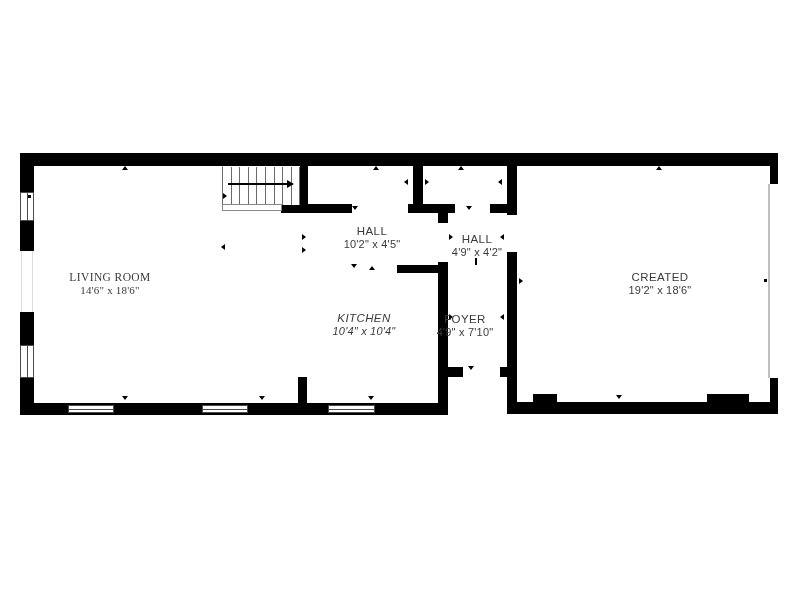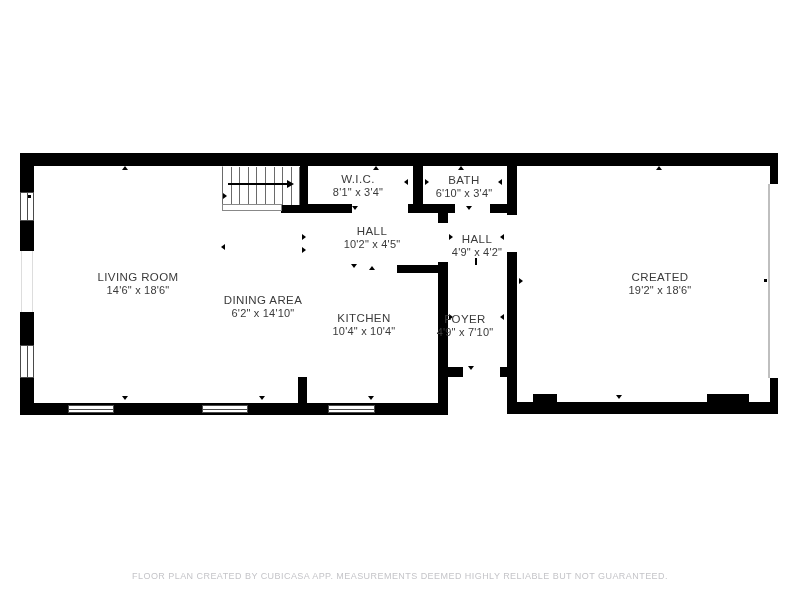--- a/index.html
+++ b/index.html
@@ -144,52 +144,39 @@
   <div class="tick up" style="left:369px; top:266px;"></div>
   <div class="tick vbar" style="left:475px; top:258px;"></div>
   <div class="tick right" style="left:449px; top:314px;"></div>
   <div class="tick left" style="left:500px; top:314px;"></div>
   <div class="tick down" style="left:468px; top:366px;"></div>
   <div class="tick right" style="left:519px; top:278px;"></div>
   <div class="tick square" style="left:764px; top:279px;"></div>
   <div class="tick square" style="left:28px;  top:195px;"></div>
   <div class="tick right" style="left:223px; top:193px;"></div>
 
-  <div class="room-label" style="left:68px; top:271px;">
+  <div class="room-label" style="left:40px; top:271px;font-family:Liberation Serif, serif;">
     <div class="room-name">LIVING ROOM</div>
     <div class="room-dims">14'6" x 18'6"</div>
   </div>
-  <div class="room-label" style="left:193px; top:294px;">
-    <div class="room-name">DINING AREA</div>
-    <div class="room-dims">6'2" x 14'10"</div>
-  </div>
-  <div class="room-label" style="left:294px; top:312px;">
+  <div class="room-label" style="left:294px; top:312px;font-style:italic;">
     <div class="room-name">KITCHEN</div>
     <div class="room-dims">10'4" x 10'4"</div>
-  </div>
-  <div class="room-label" style="left:288px; top:173px;">
-    <div class="room-name">W.I.C.</div>
-    <div class="room-dims">8'1" x 3'4"</div>
-  </div>
-  <div class="room-label" style="left:394px; top:174px;">
-    <div class="room-name">BATH</div>
-    <div class="room-dims">6'10" x 3'4"</div>
   </div>
   <div class="room-label" style="left:302px; top:225px;">
     <div class="room-name">HALL</div>
     <div class="room-dims">10'2" x 4'5"</div>
   </div>
   <div class="room-label" style="left:407px; top:233px;">
     <div class="room-name">HALL</div>
     <div class="room-dims">4'9" x 4'2"</div>
   </div>
   <div class="room-label" style="left:395px; top:313px;">
     <div class="room-name">FOYER</div>
     <div class="room-dims">4'9" x 7'10"</div>
   </div>
   <div class="room-label" style="left:590px; top:271px;">
     <div class="room-name">CREATED</div>
     <div class="room-dims">19'2" x 18'6"</div>
   </div>
 
-  <div class="footer-disclaimer">FLOOR PLAN CREATED BY CUBICASA APP. MEASUREMENTS DEEMED HIGHLY RELIABLE BUT NOT GUARANTEED.</div>
 
 </div>
 
 </body></html>

